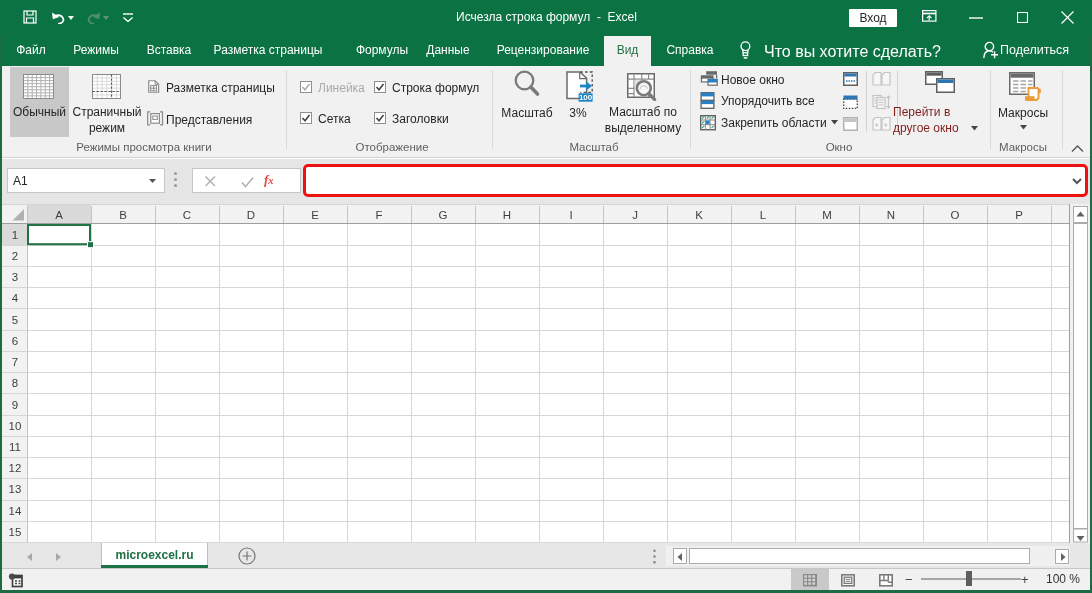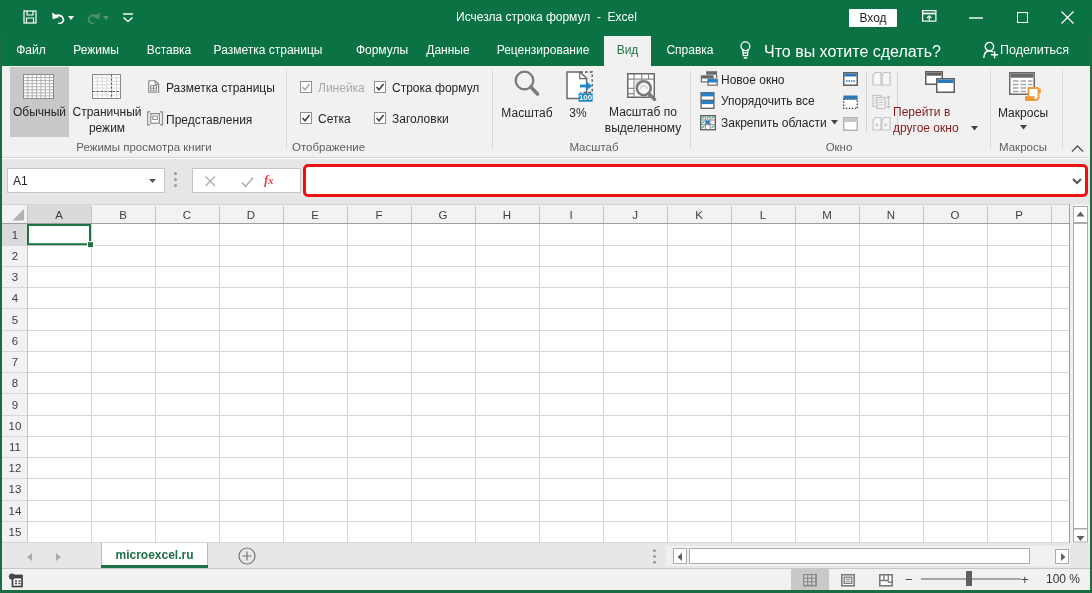--- a/index.html
+++ b/index.html
@@ -85,21 +85,21 @@
     </g>
   </svg>
 <div class="txt" style="left:1000px;top:43px;font-size:12.5px;color:#fff">Поделиться</div>
 <div class="abs" style="left:2px;top:66px;width:1088px;height:92px;background:#f1f1f1;border-bottom:1px solid #d2d2d2"></div>
 <div class="abs" style="left:286px;top:70px;width:1px;height:79px;background:#d9d9d9"></div>
 <div class="abs" style="left:492px;top:70px;width:1px;height:79px;background:#d9d9d9"></div>
 <div class="abs" style="left:690px;top:70px;width:1px;height:79px;background:#d9d9d9"></div>
 <div class="abs" style="left:990px;top:70px;width:1px;height:79px;background:#d9d9d9"></div>
 <div class="abs" style="left:1062px;top:70px;width:1px;height:79px;background:#d9d9d9"></div>
 <div class="txt" style="left:54px;top:141px;width:180px;text-align:center;font-size:11.5px;color:#606060">Режимы просмотра книги</div>
-<div class="txt" style="left:292px;top:141px;width:180px;text-align:left;font-size:11.5px;color:#606060">Отображение</div>
+<div class="txt" style="left:302px;top:141px;width:180px;text-align:center;font-size:11.5px;color:#606060">Отображение</div>
 <div class="txt" style="left:504px;top:141px;width:180px;text-align:center;font-size:11.5px;color:#606060">Масштаб</div>
 <div class="txt" style="left:749px;top:141px;width:180px;text-align:center;font-size:11.5px;color:#606060">Окно</div>
 <div class="txt" style="left:933px;top:141px;width:180px;text-align:center;font-size:11.5px;color:#606060">Макросы</div>
 <div class="abs" style="left:10px;top:67px;width:59px;height:70px;background:#c8c8c8"></div>
 <svg style="position:absolute;left:23px;top:74px" width="31" height="25" viewBox="0 0 31 25">
     <g>
       <rect x="0.5" y="0.5" width="30" height="24" fill="#fff" stroke="#8a8a8a"></rect>
       <line x1="4.85" y1="1" x2="4.85" y2="24" stroke="#b0b0b0" stroke-width="1"></line>
       <line x1="9.2" y1="1" x2="9.2" y2="24" stroke="#b0b0b0" stroke-width="1"></line>
       <line x1="13.549999999999999" y1="1" x2="13.549999999999999" y2="24" stroke="#b0b0b0" stroke-width="1"></line>

